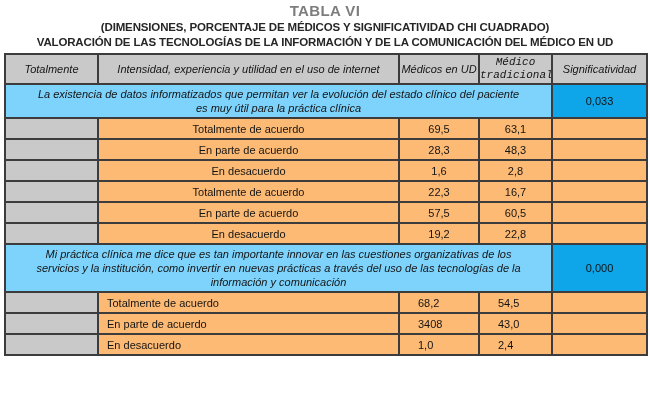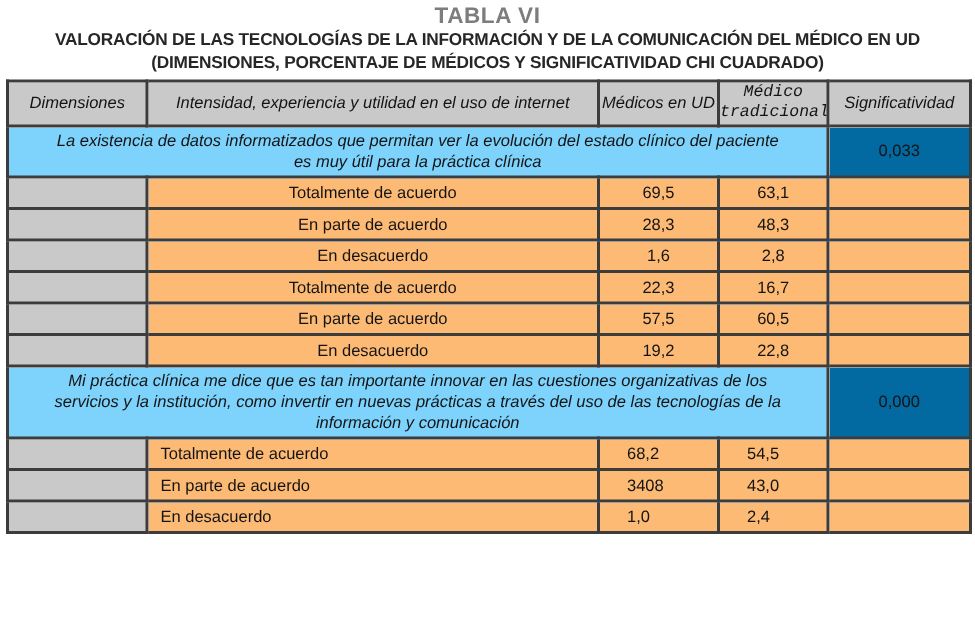--- a/index.html
+++ b/index.html
@@ -55,55 +55,55 @@
   tr.section-row { height: 32px; }
   tr.section-row td.statement {
     background: #7dd3fc;
     font-style: italic;
     text-align: center;
     padding: 2px 26px;
     line-height: 14px;
   }
   tr.section-row.tall { height: 47px; }
   td.sig-value {
-    background: #0369a1;
+    background: #0ea5e9;
     text-align: center;
     font-size: 11.5px;
   }
   tr.data-row { height: 21px; }
   tr.data-row td { background: #fdba74; }
   td.dim-spacer { background: #c9c9c9 !important; }
   tr.data-row.centered td.answer-label,
   tr.data-row.centered td.num { text-align: center; }
   tr.data-row.lefted td.answer-label { text-align: left; padding-left: 8px; }
   tr.data-row.lefted td.num { text-align: left; padding-left: 18px; }
   td.num { font-size: 11.5px; }
   td.sig-empty { background: #ffffff; }
 </style>
 </head>
 <body>
 
 <div class="title-block">
   <div class="table-label">TABLA VI</div>
+  <div class="title-line">(DIMENSIONES, PORCENTAJE DE MÉDICOS Y SIGNIFICATIVIDAD CHI CUADRADO)</div>
   <div class="title-line">VALORACIÓN DE LAS TECNOLOGÍAS DE LA INFORMACIÓN Y DE LA COMUNICACIÓN DEL MÉDICO EN UD</div>
-  <div class="title-line">(DIMENSIONES, PORCENTAJE DE MÉDICOS Y SIGNIFICATIVIDAD CHI CUADRADO)</div>
 </div>
 
 <table class="valoracion">
   <colgroup>
     <col style="width:93px">
     <col style="width:301px">
     <col style="width:80px">
     <col style="width:73px">
     <col style="width:95px">
   </colgroup>
 
   <tbody>
       <tr class="head-row">
-    <td>Dimensiones</td>
+    <td>Totalmente</td>
     <td class="head-intensidad">Intensidad, experiencia y utilidad en el uso de internet</td>
     <td class="head-medicos">Médicos en UD</td>
     <td class="head-tradicional">Médico tradicional</td>
     <td>Significatividad</td>
   </tr>
 
   <tr class="section-row">
     <td colspan="4" class="statement">La existencia de datos informatizados que permitan ver la evolución del estado clínico del paciente es muy útil para la práctica clínica</td>
     <td class="sig-value">0,033</td>
   </tr>

